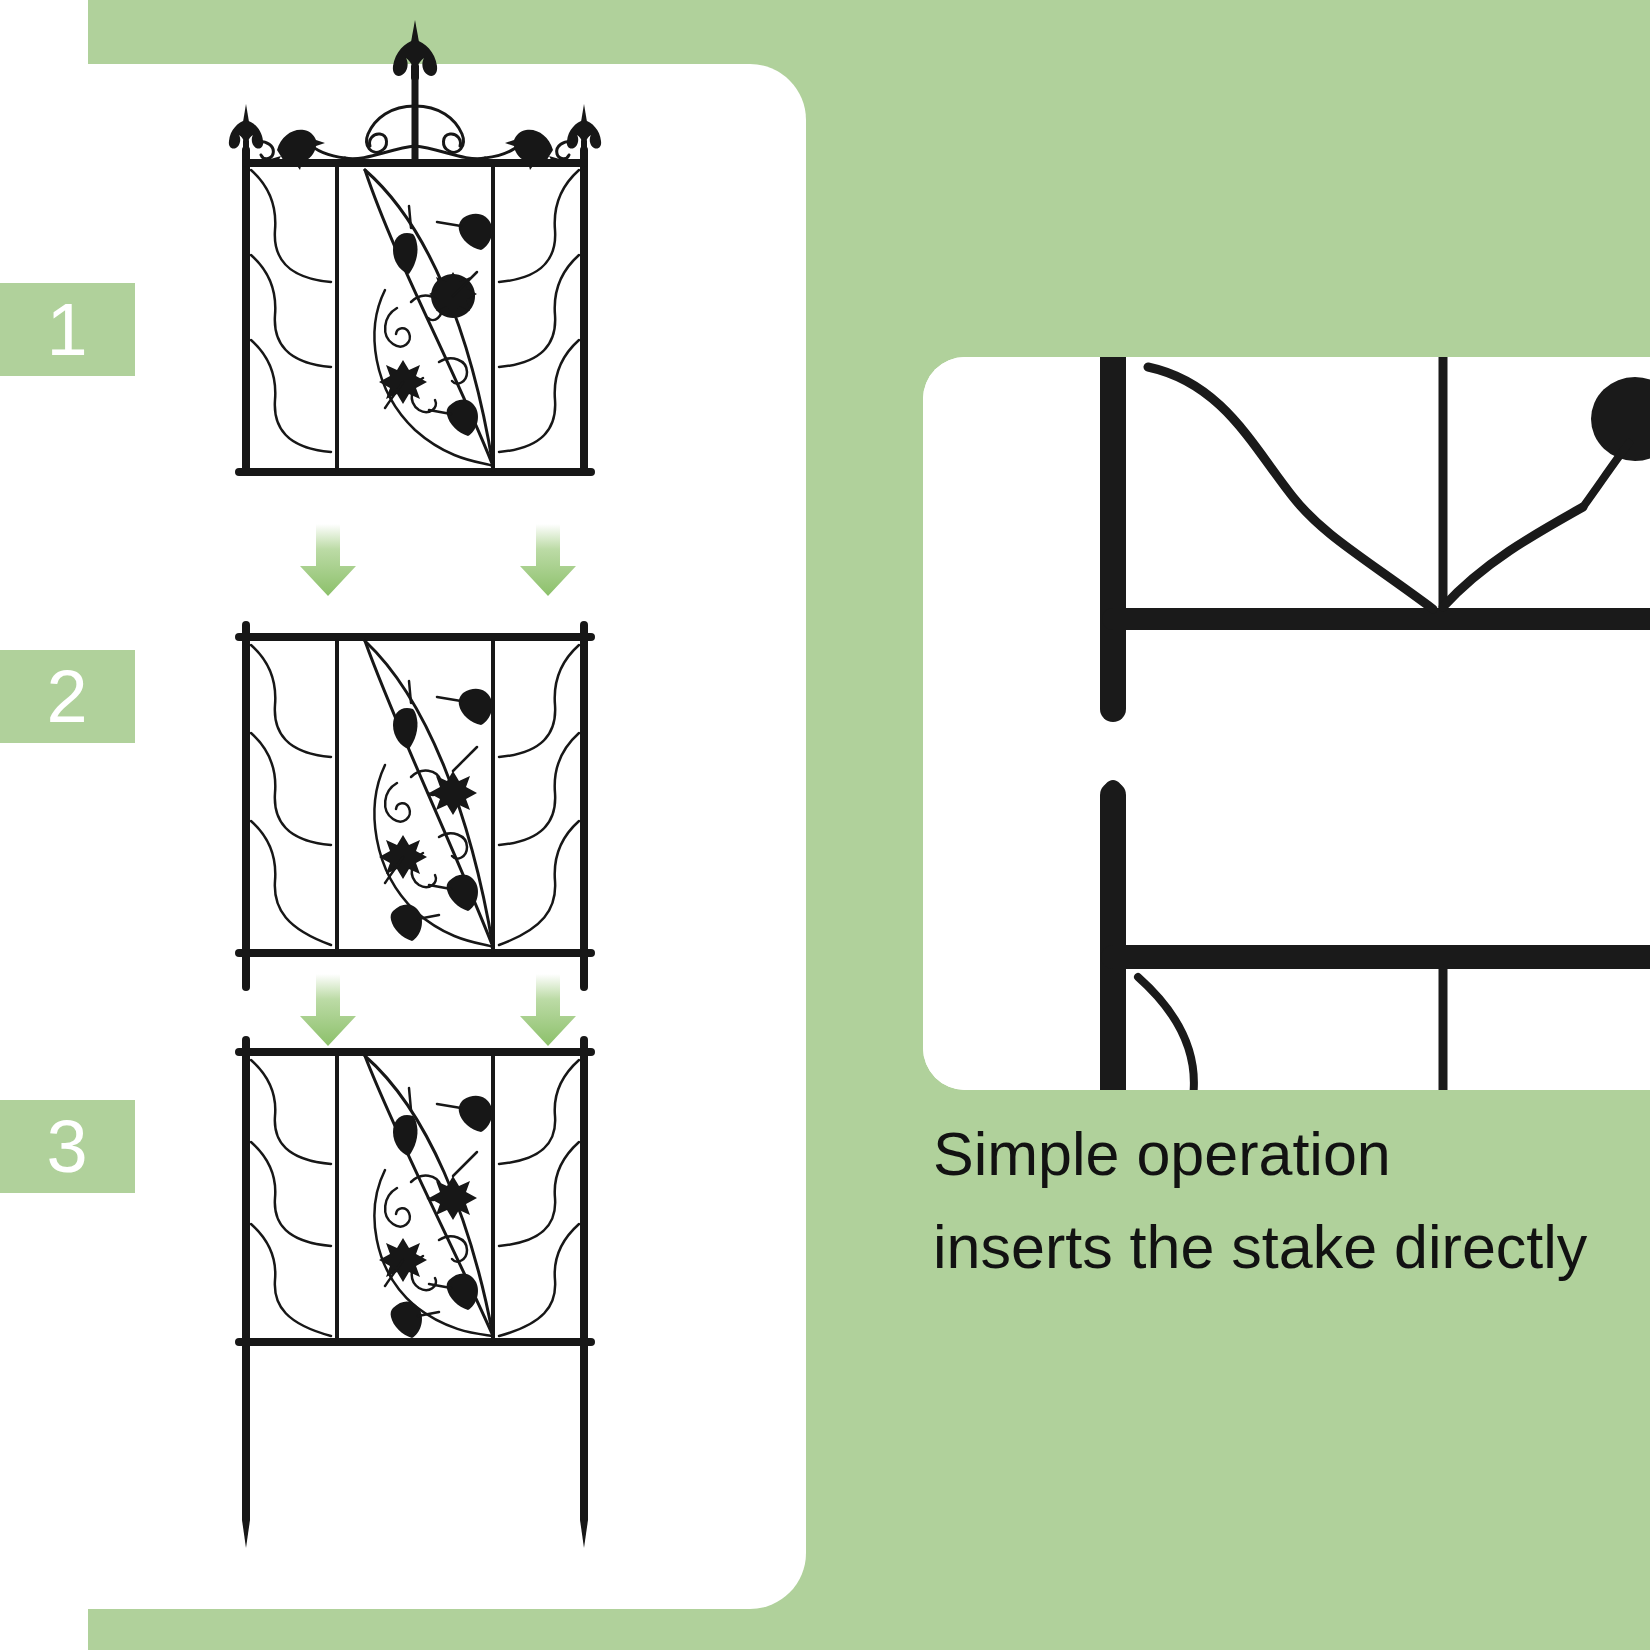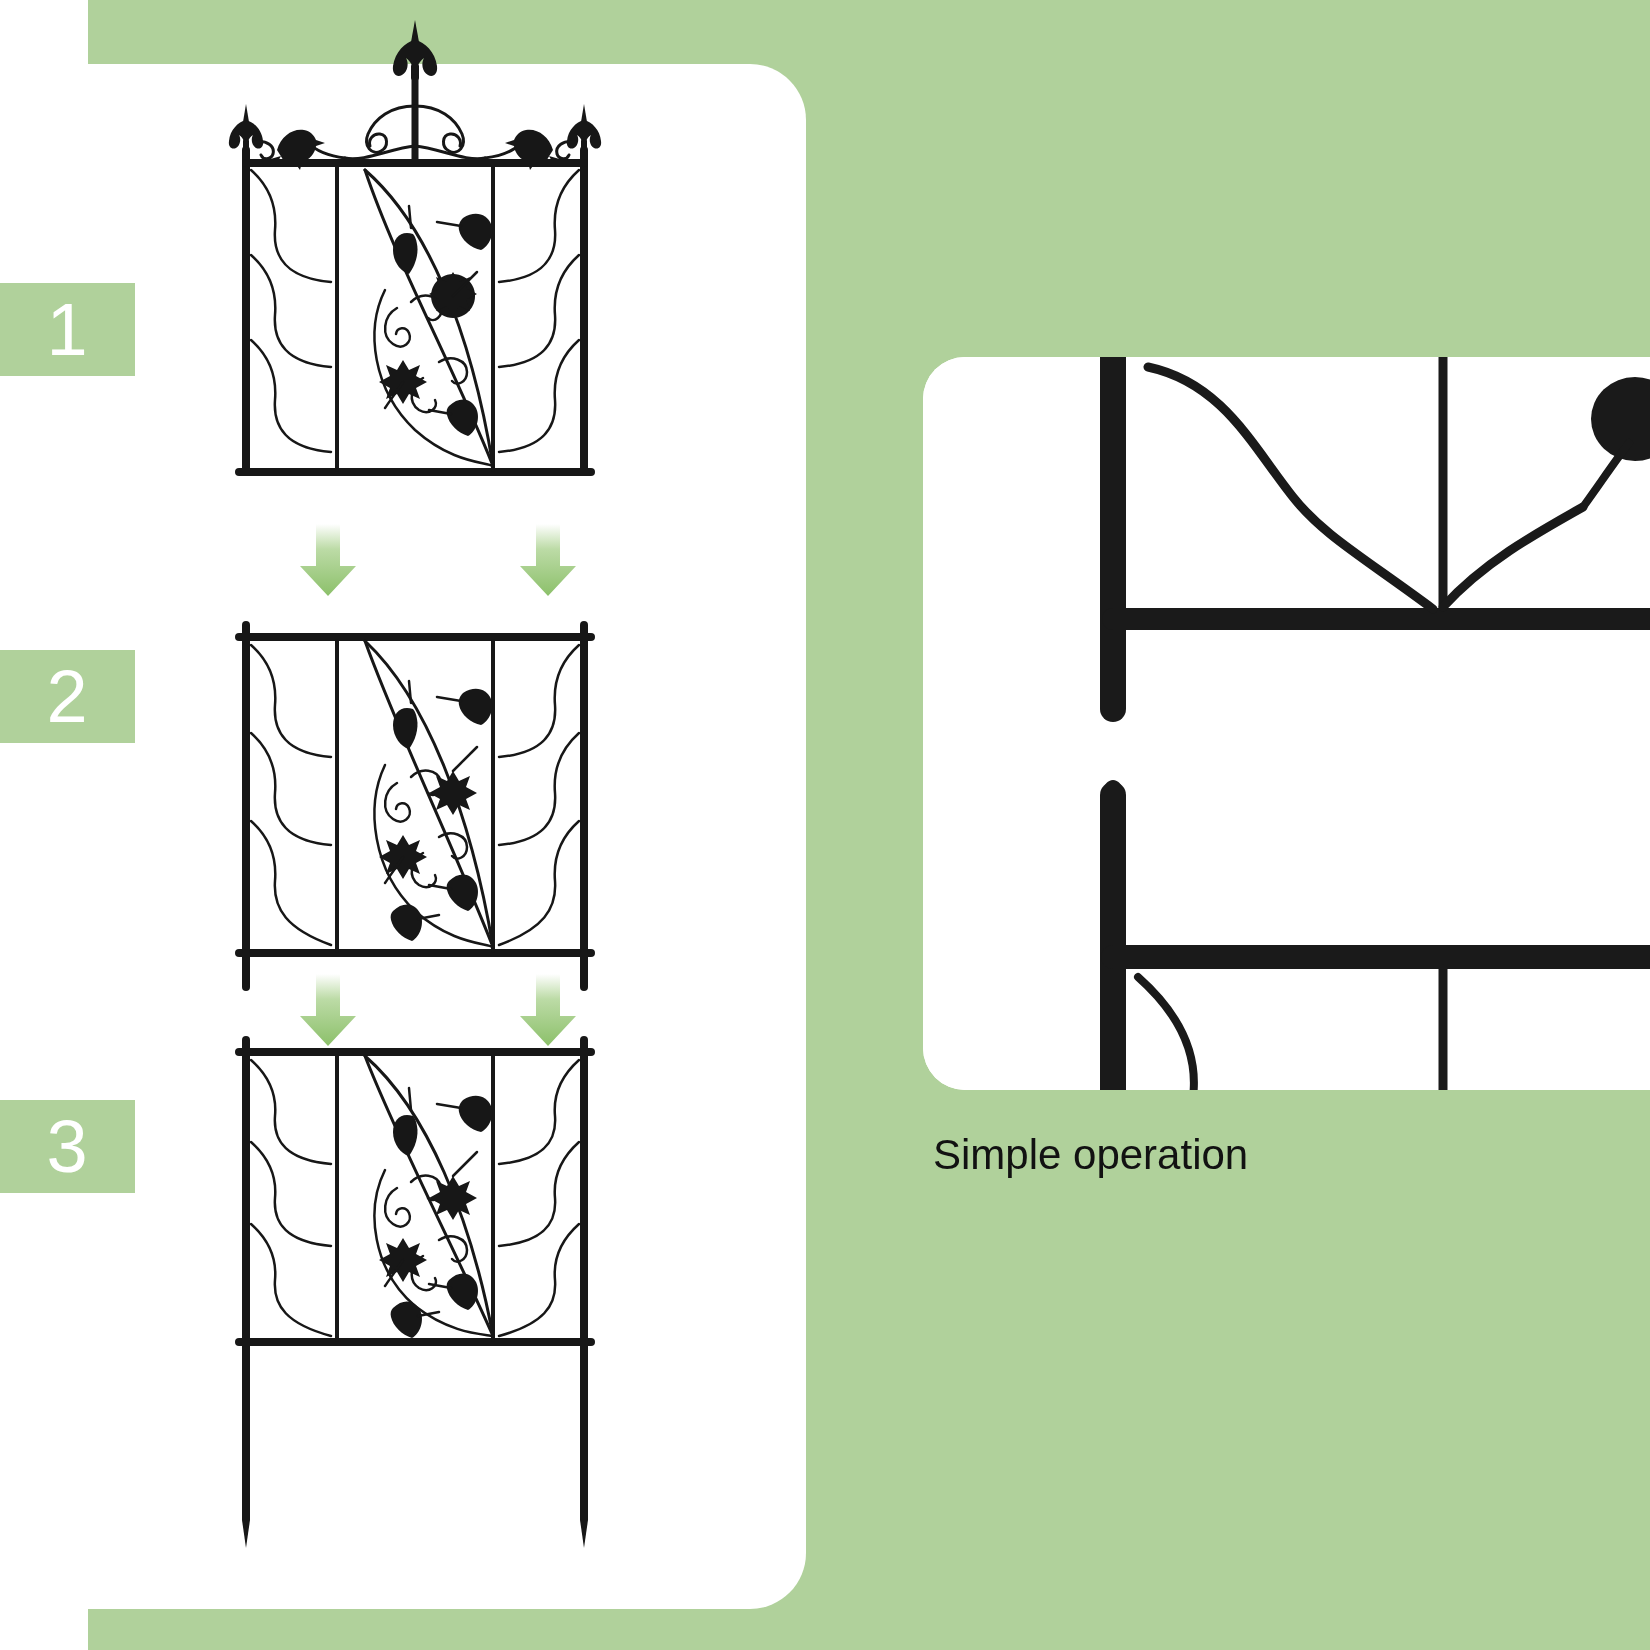--- a/index.html
+++ b/index.html
@@ -73,21 +73,21 @@
 
   
   .caption {
     position: absolute;
     left: 933px;
     top: 1108px;
     width: 700px;
   }
   .caption-line {
     color: #121212;
-    font-size: 42px;
+    font-size: 61px;
     line-height: 93px;
     white-space: nowrap;
     font-weight: 400;
   }
 </style>
 </head>
 <body>
 
 <div id="page">
 
@@ -387,15 +387,16 @@
 
         <path d="M520 612 L520 740" stroke-width="9"></path>
 
         <path d="M215 620 C260 660 275 700 270 740" stroke-width="8"></path>
       </g>
     </svg>
   </div>
 
   <div class="caption">
     <div class="caption-line">Simple operation</div>
+    <div class="caption-line">inserts the stake directly</div>
   </div>
 
 </div>
 
 </body></html>

